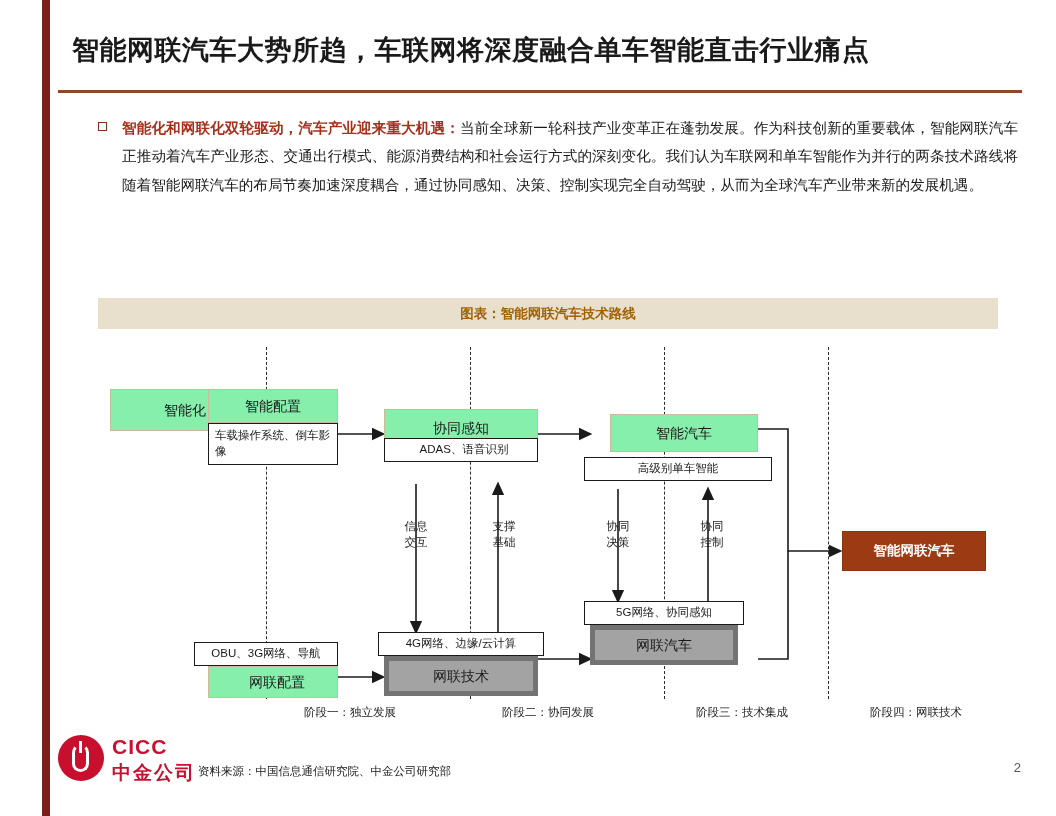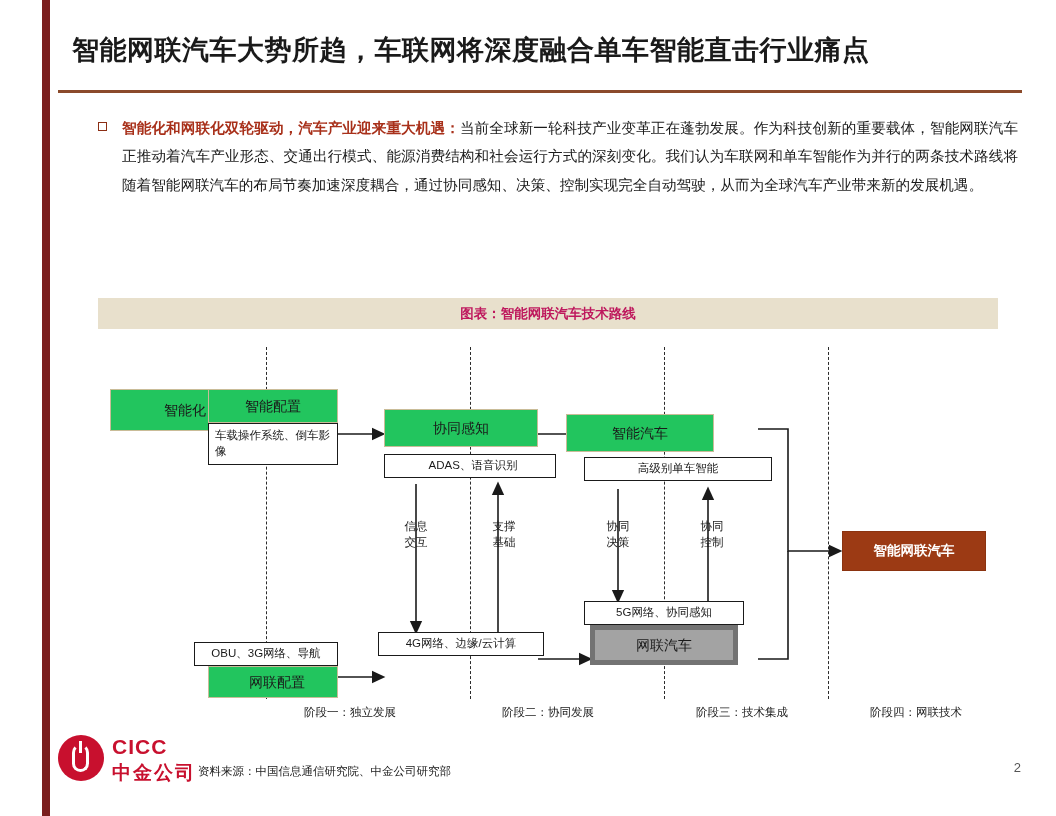--- a/index.html
+++ b/index.html
@@ -93,21 +93,21 @@
     width: 900px;
     height: 31px;
     background: #E8E0CC;
     display: flex;
     align-items: center;
     justify-content: center;
   }
   .chart-header span {
     font-size: 13.5px;
     font-weight: bold;
-    color: #be185d;
+    color: #a16207;
   }
   .chart-area {
     position: absolute;
     left: 0;
     top: 31px;
     width: 900px;
     height: 399px;
   }
   
   .vsep {
@@ -123,21 +123,21 @@
     box-sizing: border-box;
     display: flex;
     align-items: center;
     justify-content: center;
     text-align: center;
     font-size: 13px;
     color: #1a1a1a;
     line-height: 1.35;
   }
   .bx.tan {
-    background: #22c55e;
+    background: #86efac;
     border: 1px solid #C9BC98;
   }
   .bx.orange {
     background: #a3a3a3;
     border: 5px solid #737373;
   }
   .bx.white {
     background: #ffffff;
     border: 1.2px solid #1a1a1a;
     font-size: 11.5px;
@@ -304,28 +304,29 @@
 
       <div class="bx tan big" style="left:12px; top:60px; width:150px; height:42px;">智能化</div>
 
       <div class="bx tan big" style="left:110px; top:60px; width:130px; height:34px;">智能配置</div>
       <div class="bx white pad" style="left:110px; top:94px; width:130px; height:42px; justify-content:flex-start; text-align:left;">车载操作系统、倒车影像</div>
 
       <div class="bx white pad" style="left:96px; top:313px; width:144px; height:24px;text-align:center;">OBU、3G网络、导航</div>
       <div class="bx tan big" style="left:110px; top:337px; width:130px; height:32px;padding-left:8px;">网联配置</div>
 
       <div class="bx tan big" style="left:286px; top:80px; width:154px; height:38px;">协同感知</div>
-      <div class="bx white pad" style="left:286px; top:125px; width:172px; height:24px;padding-left:12px;">ADAS、语音识别</div>
+      <div class="bx white pad" style="left:286px; top:109px; width:154px; height:24px;padding-left:12px;">ADAS、语音识别</div>
 
       <div class="bx white pad" style="left:280px; top:303px; width:166px; height:24px;">4G网络、边缘/云计算</div>
+      <div class="bx orange big" style="left:286px; top:327px; width:154px; height:40px;">网联技术</div>
 
       <div class="lbl" style="left:290px; top:190px; width:56px;">信息<br>交互</div>
       <div class="lbl" style="left:378px; top:190px; width:56px;">支撑<br>基础</div>
 
-      <div class="bx tan big" style="left:468px; top:85px; width:148px; height:38px;">智能汽车</div>
+      <div class="bx tan big" style="left:512px; top:85px; width:148px; height:38px;">智能汽车</div>
       <div class="bx white pad" style="left:486px; top:128px; width:188px; height:24px;">高级别单车智能</div>
 
       <div class="bx white pad" style="left:486px; top:272px; width:160px; height:24px;">5G网络、协同感知</div>
       <div class="bx orange big" style="left:492px; top:296px; width:148px; height:40px;">网联汽车</div>
 
       <div class="lbl" style="left:492px; top:190px; width:56px;">协同<br>决策</div>
       <div class="lbl" style="left:586px; top:190px; width:56px;">协同<br>控制</div>
 
       <div class="bx maroon" style="left:744px; top:202px; width:144px; height:40px;">智能网联汽车</div>
 

